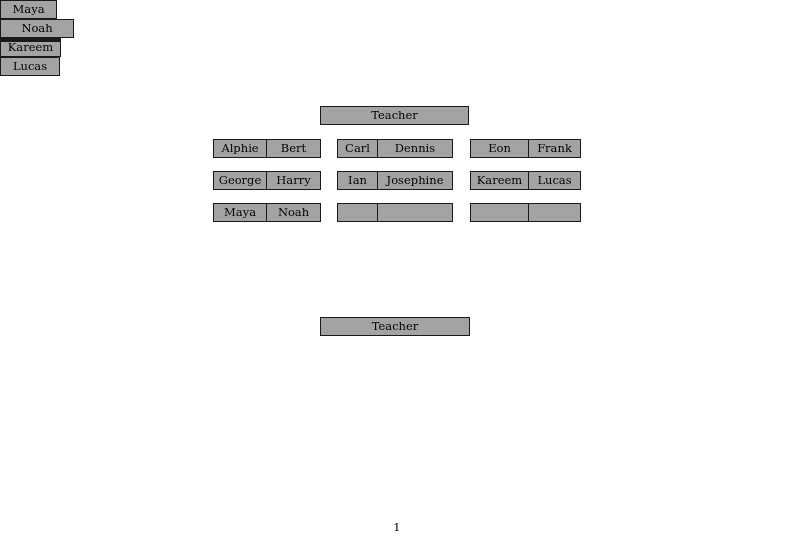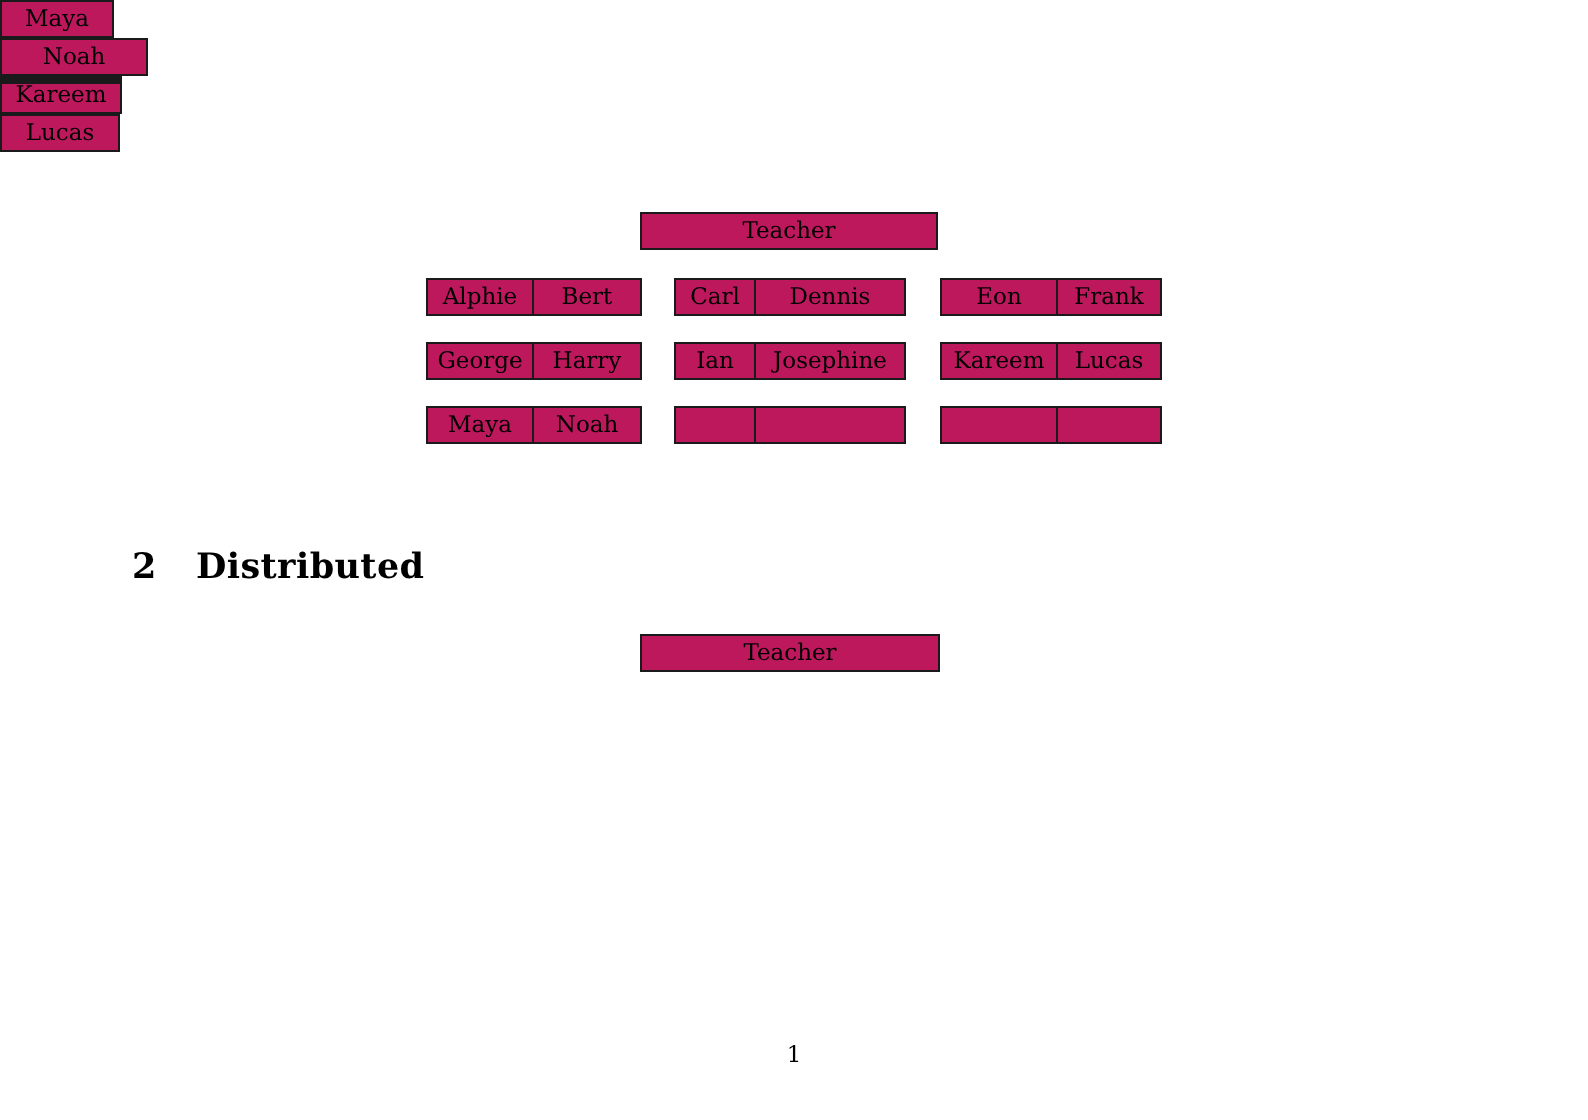--- a/index.html
+++ b/index.html
@@ -45,21 +45,21 @@
     height: 19px;
   }
   .cell {
     box-sizing: border-box;
     border: 1px solid #1a1a1a;
     font-size: 11.5px;
     line-height: 17px;
     text-align: center;
     white-space: nowrap;
     overflow: hidden;
-    background: #be185d;
+    background: #a3a3a3;
   }
   
   .joined .cell + .cell {
     border-left: none;
   }
   .joined .cell {
     position: relative;
   }
   .joined .cell + .cell::before {
     content: "";
@@ -158,23 +158,20 @@
   </div>
   <div class="box-row joined s1-groupC s1-r1">
     <div class="cell c0">Kareem</div>
     <div class="cell c1">Lucas</div>
   </div>
   <div class="box-row joined s1-groupC s1-r2">
     <div class="cell c0"></div>
     <div class="cell c1"></div>
   </div>
 
-  <div class="section-heading" id="heading-distributed">
-    <span class="sec-num">2</span><span>Distributed</span>
-  </div>
 
   <div class="box-row joined s2-teacher-row">
     <div class="cell">Teacher</div>
   </div>
 
   <div class="s2-rowwrap">
     <div class="cell s2-col0 s2-r0">Alphie</div>
     <div class="cell s2-col1 s2-r0">Bert</div>
     <div class="cell s2-col2 s2-r0">Carl</div>
     <div class="cell s2-col3 s2-r0">Dennis</div>

